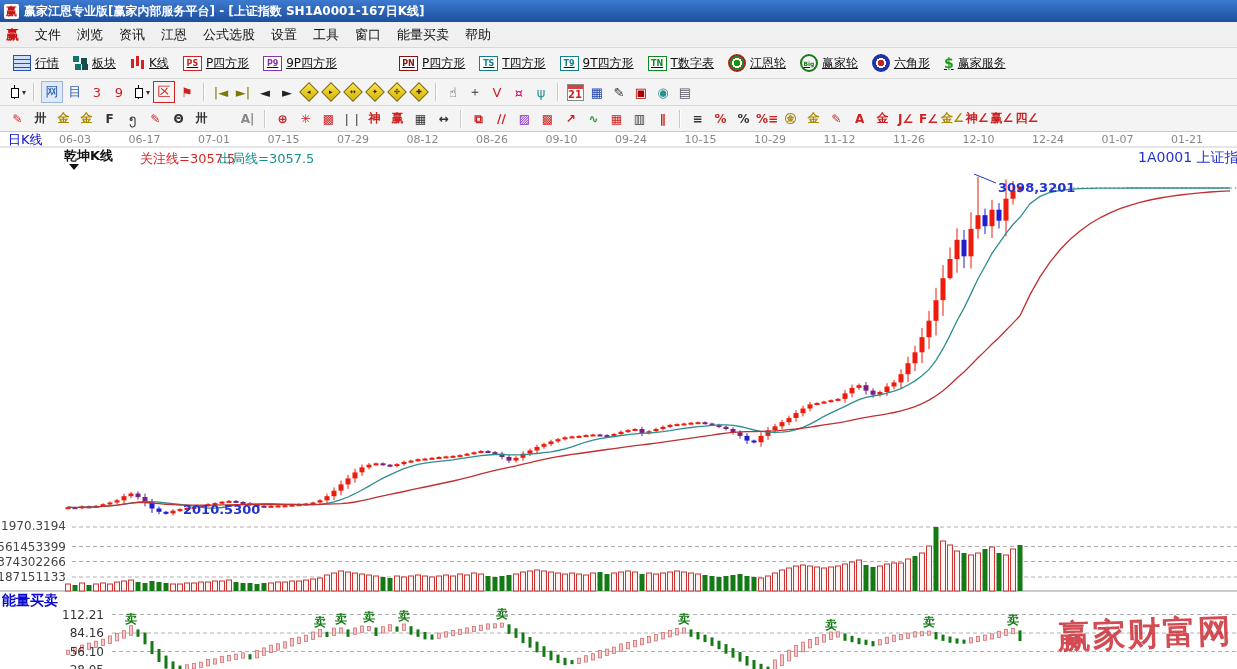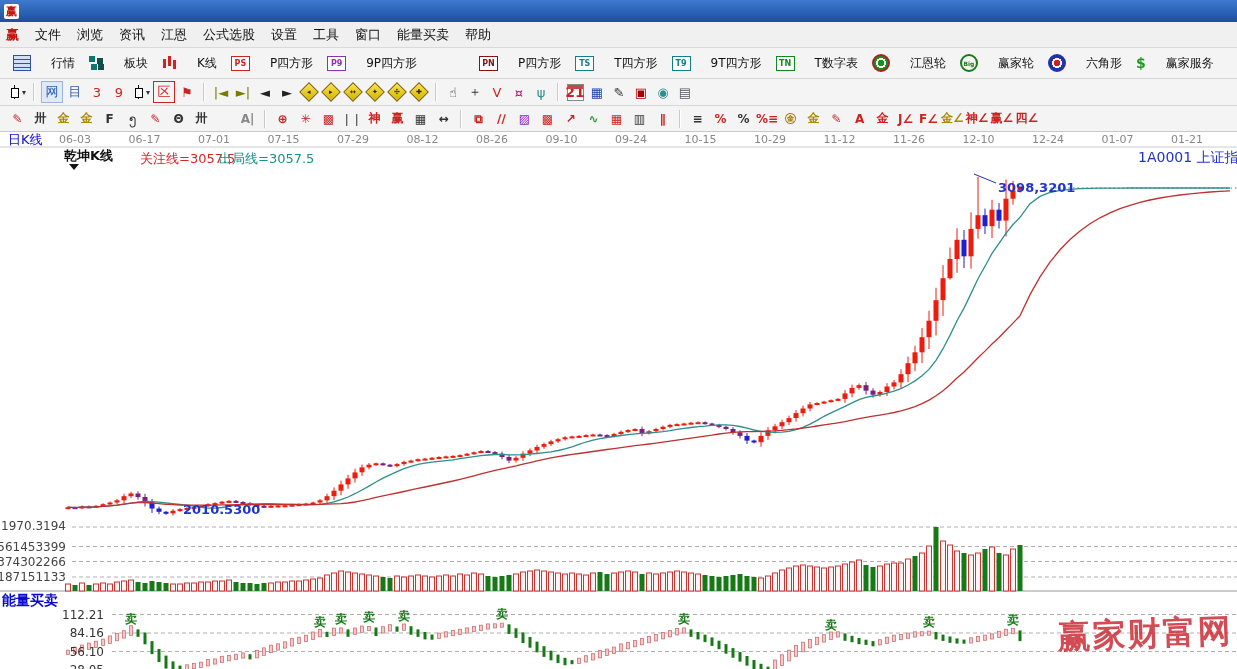--- a/index.html
+++ b/index.html
@@ -7,21 +7,21 @@
   .app{position:relative;width:1237px;height:669px;}
   
   .titlebar{height:22px;background:linear-gradient(#3d7ad0,#1c4f9e);display:flex;align-items:center;padding:0 4px;color:#fff;font-size:12px;font-weight:bold;}
   .title-logo{display:inline-flex;align-items:center;justify-content:center;width:15px;height:15px;background:#fff;color:#cc1111;font-size:11px;font-weight:bold;border-radius:2px;margin-right:5px;}
   
   .menubar{height:25px;background:#f0f0f0;border-bottom:1px solid #d9d9d9;display:flex;align-items:center;font-size:13px;color:#111;}
   .menubar .mlogo{color:#cc1111;font-weight:bold;padding:0 8px 0 6px;}
   .menu-item{padding:2px 8px;cursor:default;}
   
   .toolbar1{height:30px;background:#f4f4f4;border-bottom:1px solid #d8d8d8;display:flex;align-items:center;font-size:12px;color:#111;padding-left:6px;}
-  .tb1item{display:flex;align-items:center;gap:20px;padding:3px 7px;cursor:default;}
+  .tb1item{display:flex;align-items:center;gap:4px;padding:3px 7px;cursor:default;text-decoration:underline;}
   .ic{display:inline-block;width:16px;height:14px;position:relative;}
   .ic-hq{border:1px solid #2a52a8;background:repeating-linear-gradient(#cfe0f8 0 3px,#2a52a8 3px 4px);}
   .ic-bk{width:15px;height:14px;background:
      linear-gradient(#0f766e,#0f766e) 0 0/6px 6px no-repeat,
      linear-gradient(#134e4a,#134e4a) 8px 2px/6px 6px no-repeat,
      linear-gradient(#0f766e,#0f766e) 2px 8px/6px 6px no-repeat,
      linear-gradient(#134e4a,#134e4a) 9px 8px/6px 6px no-repeat;}
   .ic-kx{width:15px;height:14px;background:
      linear-gradient(#d42222,#d42222) 1px 3px/3px 9px no-repeat,
      linear-gradient(#d42222,#d42222) 6px 0px/3px 10px no-repeat,
@@ -34,36 +34,37 @@
   
   .toolbar2{height:26px;background:#f4f4f4;border-bottom:1px solid #d8d8d8;display:flex;align-items:center;padding-left:6px;}
   .toolbar3{height:25px;background:#f4f4f4;border-bottom:1px solid #c8c8c8;display:flex;align-items:center;padding-left:6px;}
   .tsep{width:1px;height:18px;background:#c9c9c9;border-right:1px solid #fff;margin:0 5px;}
   .tico{display:inline-flex;align-items:center;justify-content:center;min-width:20px;height:20px;margin:0 1px;font-size:13px;cursor:default;}
   .tico.sel{background:#dfe9f7;border:1px solid #9ab4dd;}
   .tico.rbox{border:1px solid #cc2222;}
   .t3{min-width:21px;height:19px;font-size:12px;font-weight:bold;}
   .dia{width:12px;height:12px;transform:rotate(45deg);background:linear-gradient(135deg,#ffe24d,#d2b300);border:1px solid #7a6200;display:inline-flex;align-items:center;justify-content:center;margin:0 3px;}
   .dia span{transform:rotate(-45deg);font-size:7px;color:#222;font-weight:bold;}
-  .cal{width:15px;height:15px;border:1px solid #888;background:#fff;position:relative;font-size:14px;color:#cc2222;font-weight:bold;display:inline-flex;align-items:flex-end;justify-content:center;}
+  .cal{width:15px;height:15px;border:1px solid #888;background:#fff;position:relative;font-size:10px;color:#cc2222;font-weight:bold;display:inline-flex;align-items:flex-end;justify-content:center;}
   .cal:before{content:"";position:absolute;top:0;left:0;right:0;height:4px;background:#cc4444;}
   .candleico{width:9px;height:14px;position:relative;margin:0 2px;}
   .candleico:before{content:"";position:absolute;left:4px;top:0;width:1px;height:14px;background:#000;}
   .candleico:after{content:"";position:absolute;left:1px;top:3px;width:6px;height:8px;background:#fff;border:1px solid #000;}
   .dd{font-size:8px;color:#333;margin-left:1px;}
   
   .chartwrap{position:relative;width:1237px;height:541px;background:#fff;}
   svg text{font-family:"DejaVu Sans","Liberation Sans",sans-serif;}
 </style>
 </head>
 <body>
 
 <div class="app">
   <div class="titlebar">
     <span class="title-logo">赢</span>
+    <span>赢家江恩专业版[赢家内部服务平台] - [上证指数  SH1A0001-167日K线]</span>
   </div>
   <div class="menubar" id="menubar">
       <span class="mlogo">赢</span>
       <span class="menu-item">文件</span>
       <span class="menu-item">浏览</span>
       <span class="menu-item">资讯</span>
       <span class="menu-item">江恩</span>
       <span class="menu-item">公式选股</span>
       <span class="menu-item">设置</span>
       <span class="menu-item">工具</span>

